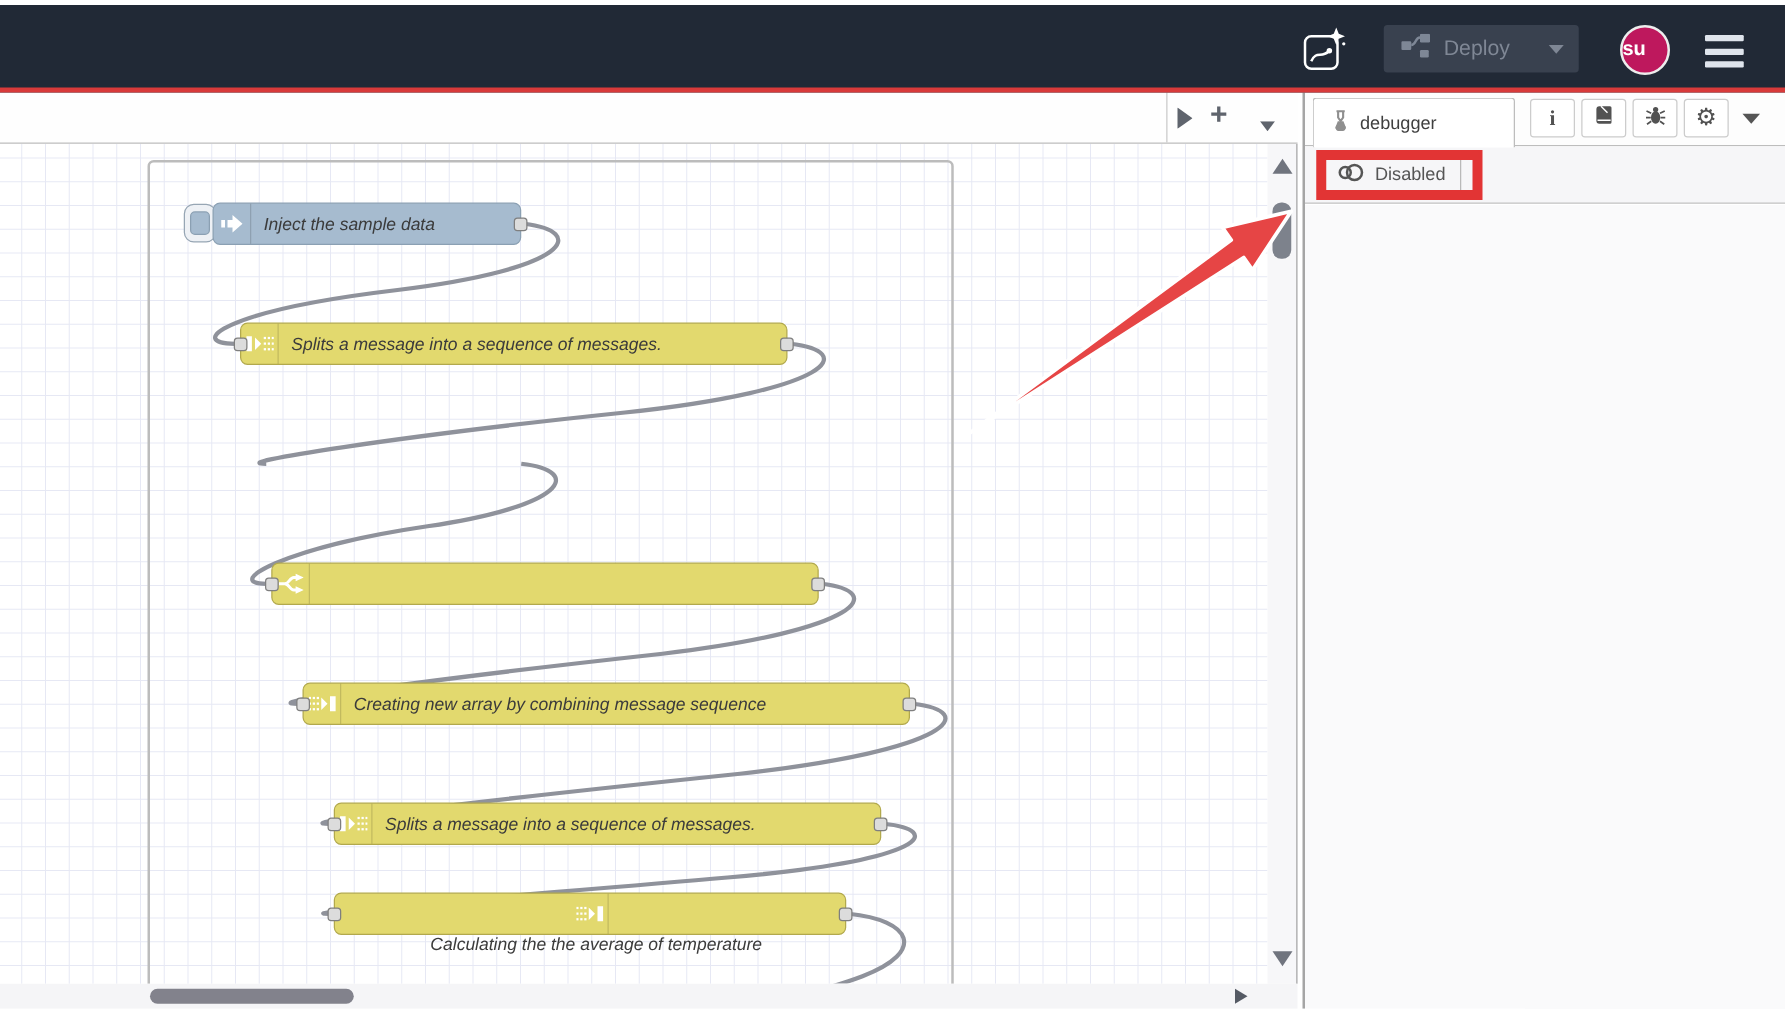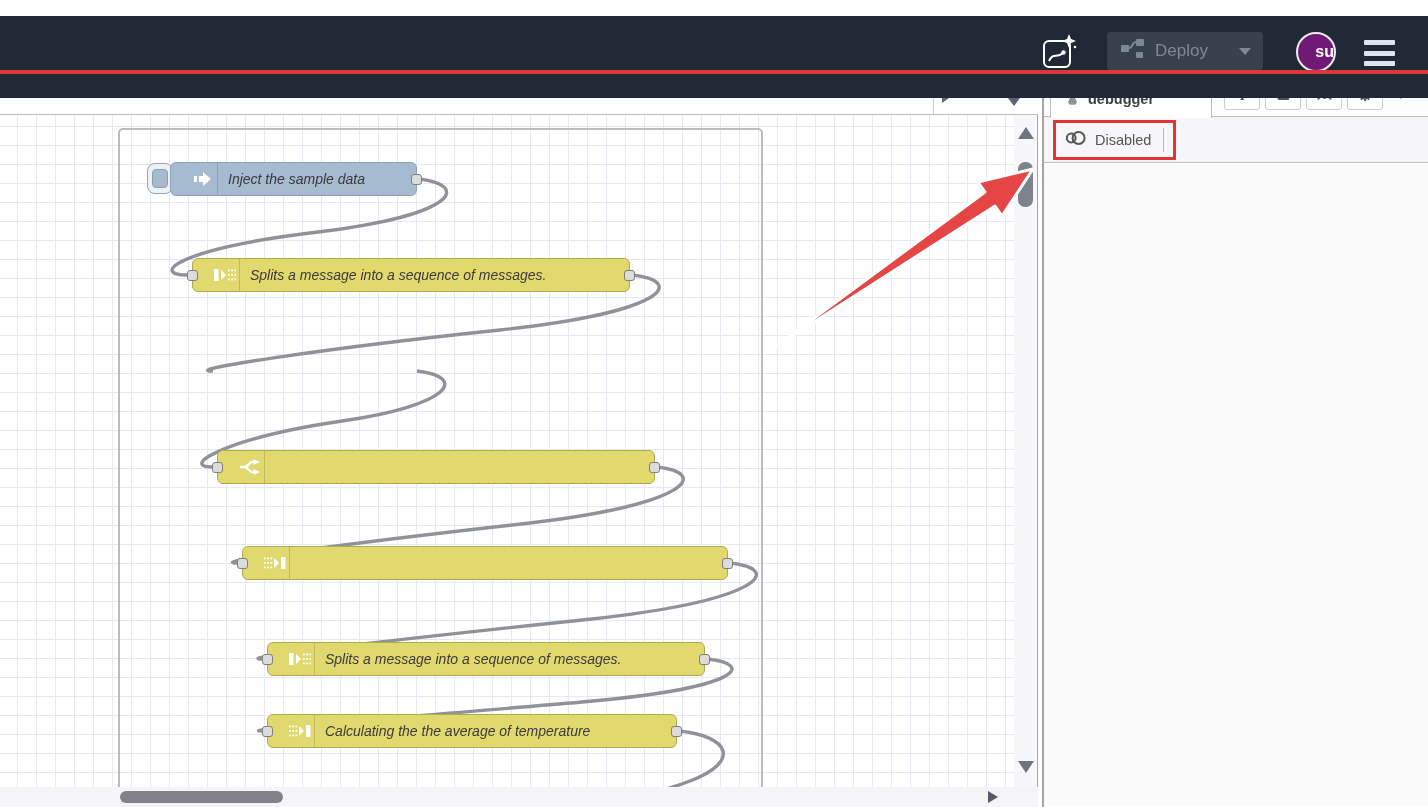--- a/index.html
+++ b/index.html
@@ -1,51 +1,51 @@
 <!DOCTYPE html>
 <html><head>
 <meta charset="utf-8">
 <style>
   * { margin:0; padding:0; box-sizing:border-box; }
   html,body { width:1428px; height:807px; overflow:hidden; background:#fff;
               font-family:"Liberation Sans", sans-serif; }
   #stage { position:relative; width:1428px; height:807px; }
 
   
-  #topbar { position:absolute; left:0; top:16px; width:1428px; height:82px; background:#212936; z-index:10; }
+  #topbar { position:absolute; left:0; top:4px; width:1428px; height:70px; background:#212936; z-index:10; }
   #red-line { position:absolute; left:0; top:70px; width:1428px; height:4px; background:#d83a3a; z-index:11; }
   .hdr-abs { position:absolute; }
   #deploy-btn { left:1107px; top:16px; width:156px; height:38px; background:#39414f; border-radius:3px;
                 display:flex; align-items:center; padding:0 12px 0 14px; cursor:default; }
   #deploy-label { color:#7f8795; font-size:17px; margin-left:10px; flex:1; }
   #deploy-caret { width:0; height:0; border-left:6px solid transparent; border-right:6px solid transparent;
                   border-top:7px solid #7f8795; }
-  #avatar { left:1296px; top:16px; width:40px; height:40px; border-radius:50%; background:#701a75;
+  #avatar { left:1296px; top:16px; width:40px; height:40px; border-radius:50%; background:#be185d;
             border:2px solid #ededed; color:#fff; font-weight:bold; font-size:16px;
-            display:flex; align-items:center; justify-content:flex-end; }
+            display:flex; align-items:center; justify-content:flex-start; }
   #hamburger { left:1364px; top:24px; width:31px; height:26px; display:flex; flex-direction:column; justify-content:space-between; }
   #hamburger span { display:block; height:5px; background:#dfe4ec; border-radius:1px; }
 
   
   #tabbar { position:absolute; left:0; top:74px; width:1038px; height:41px; background:#fefefe;
             border-bottom:1px solid #bdbdbd; z-index:6; }
   #tabbar-divider { position:absolute; left:933px; top:0; height:100%; border-left:1px solid #c9c9c9; }
   .tb-btn { position:absolute; color:#5f646d; }
 
   
   #canvas { position:absolute; left:0; top:115px; width:1014px; height:672px; overflow:hidden;
             background-color:#ffffff; z-index:1;
             background-image:linear-gradient(#e6e8f4 1px, transparent 1px),
                              linear-gradient(90deg,#e6e8f4 1px, transparent 1px);
             background-size:19px 19px; background-position:-2px -8px; }
   #group-rect { position:absolute; left:118px; top:13px; width:645px; height:860px;
                 border:2px solid #bcbcbc; border-radius:5px; z-index:1; }
   #wires { position:absolute; left:0; top:0; z-index:2; }
   #node-layer { position:absolute; left:0; top:0; width:100%; height:100%; z-index:3; }
-  .flow-node { position:absolute; height:34px; border-radius:6px; display:flex; align-items:center; cursor:pointer;padding-left:17px; }
+  .flow-node { position:absolute; height:34px; border-radius:6px; display:flex; align-items:center; cursor:pointer; }
   .node-icon-region { width:30px; height:100%; display:flex; align-items:center; justify-content:center;
                       border-right:1px solid rgba(0,0,0,0.14); flex:none; }
   .node-label { font-style:italic; font-size:14px; color:#3b3b3b; padding-left:10px; white-space:nowrap; }
   .port { position:absolute; width:11px; height:11px; background:#dcdcdc; border:1px solid #7f7f7f;
           border-radius:3px; top:11px; cursor:crosshair; }
   .inject-button { position:absolute; width:26px; height:31px; background:#eef1f5; border:1px solid #97a6b4;
                    border-radius:8px; cursor:pointer; }
   .inject-button i { position:absolute; left:4px; top:5px; width:16px; height:19px; border-radius:4px; display:block; }
 
   
@@ -61,28 +61,28 @@
   #hscroll-right { position:absolute; left:988px; top:4px; width:0; height:0;
                    border-top:6px solid transparent; border-bottom:6px solid transparent; border-left:10px solid #555a64; }
 
   
   #sidebar { position:absolute; left:1042px; top:74px; width:386px; height:733px; background:#fff;
              border-left:2px solid #a5a5a5; z-index:5; }
   #sidebar-tabs { position:relative; height:43px; border-bottom:1px solid #bdbdbd; background:#fdfdfd; }
   #debugger-tab { position:absolute; left:6px; top:4px; width:162px; height:40px; background:#fff;
                   border:1px solid #bdbdbd; border-bottom:none; border-radius:3px 3px 0 0; z-index:2;
                   display:flex; align-items:center; padding-left:14px; gap:8px; cursor:pointer; }
-  #debugger-tab .tab-label { font-weight:bold; font-size:14.5px; color:#3f3f3f; }
+  #debugger-tab .tab-label { font-weight:normal; font-size:14.5px; color:#3f3f3f; }
   .sb-btn { position:absolute; top:5px; width:36px; height:31px; border:1px solid #ccc; border-radius:3px;
             background:#fff; display:flex; align-items:center; justify-content:center; color:#525252; cursor:pointer; }
   .sb-btn.info-f { font-family:"Liberation Serif", serif; font-weight:bold; font-size:17px; }
   #sb-caret { position:absolute; left:350px; top:17px; width:0; height:0; cursor:pointer;
               border-left:7px solid transparent; border-right:7px solid transparent; border-top:8px solid #555; }
   #disabled-row { position:relative; height:46px; background:#f6f6f8; border-bottom:1px solid #c2c2c2; }
-  #highlight-box { position:absolute; left:9px; top:3px; height:40px; border:3px solid #0ea5e9;
+  #highlight-box { position:absolute; left:9px; top:3px; height:40px; border:8px solid #0ea5e9;
                    display:flex; align-items:center; padding:0 9px; gap:8px; }
   #disabled-label { font-size:14.5px; color:#555; }
   #disabled-divider { width:1px; height:24px; background:#b9b9b9; margin-left:4px; }
   #sidebar-body { position:absolute; left:0; top:90px; right:0; bottom:0; background:#fafafb; }
 
   
   #overlay { position:absolute; left:0; top:0; z-index:40; pointer-events:none; }
   .gear-font { font-family:"DejaVu Sans", sans-serif; font-size:19px; line-height:1; }
 </style>
 </head>
@@ -210,20 +210,21 @@
                 <rect x="3.2" y="8" width="1.8" height="1.8"></rect>
                 <rect x="3.2" y="12.5" width="1.8" height="1.8"></rect>
                 <rect x="6.4" y="3.5" width="1.8" height="1.8"></rect>
                 <rect x="6.4" y="8" width="1.8" height="1.8"></rect>
                 <rect x="6.4" y="12.5" width="1.8" height="1.8"></rect>
               </g>
               <path d="M10 4 L15 9 L10 14 Z" fill="#fff"></path>
               <rect x="17" y="3" width="4.5" height="12" fill="#fff"></rect>
             </svg>
           </span>
+          <span class="node-label">Creating new array by combining message sequence</span>
           <span class="port" style="left: -6px;"></span>
           <span class="port" style="right: -6px;"></span>
         </div>
         <div class="flow-node" style="left: 267px; top: 527px; width: 438px; background: rgb(226, 217, 110); border: 1px solid rgb(178, 169, 77);">
           <span class="node-icon-region">
             <svg width="22" height="18" viewBox="0 0 22 18">
               <rect x="0" y="3" width="4.5" height="12" fill="#fff"></rect>
               <path d="M7 4 L12 9 L7 14 Z" fill="#fff"></path>
               <g fill="#fff">
                 <rect x="14" y="3.5" width="1.8" height="1.8"></rect>
@@ -235,21 +236,21 @@
                 <rect x="20.4" y="3.5" width="1.8" height="1.8"></rect>
                 <rect x="20.4" y="8" width="1.8" height="1.8"></rect>
                 <rect x="20.4" y="12.5" width="1.8" height="1.8"></rect>
               </g>
             </svg>
           </span>
           <span class="node-label">Splits a message into a sequence of messages.</span>
           <span class="port" style="left: -6px;"></span>
           <span class="port" style="right: -6px;"></span>
         </div>
-        <div class="flow-node" style="left: 267px; top: 599px; width: 410px; background: rgb(226, 217, 110); border: 1px solid rgb(178, 169, 77);">
+        <div class="flow-node" style="left: 267px; top: 599px; width: 410px; background: rgb(226, 217, 110); border: 1px solid rgb(178, 169, 77); flex-direction: column;">
           <span class="node-icon-region">
             <svg width="22" height="18" viewBox="0 0 22 18">
               <g fill="#fff">
                 <rect x="0" y="3.5" width="1.8" height="1.8"></rect>
                 <rect x="0" y="8" width="1.8" height="1.8"></rect>
                 <rect x="0" y="12.5" width="1.8" height="1.8"></rect>
                 <rect x="3.2" y="3.5" width="1.8" height="1.8"></rect>
                 <rect x="3.2" y="8" width="1.8" height="1.8"></rect>
                 <rect x="3.2" y="12.5" width="1.8" height="1.8"></rect>
                 <rect x="6.4" y="3.5" width="1.8" height="1.8"></rect>

